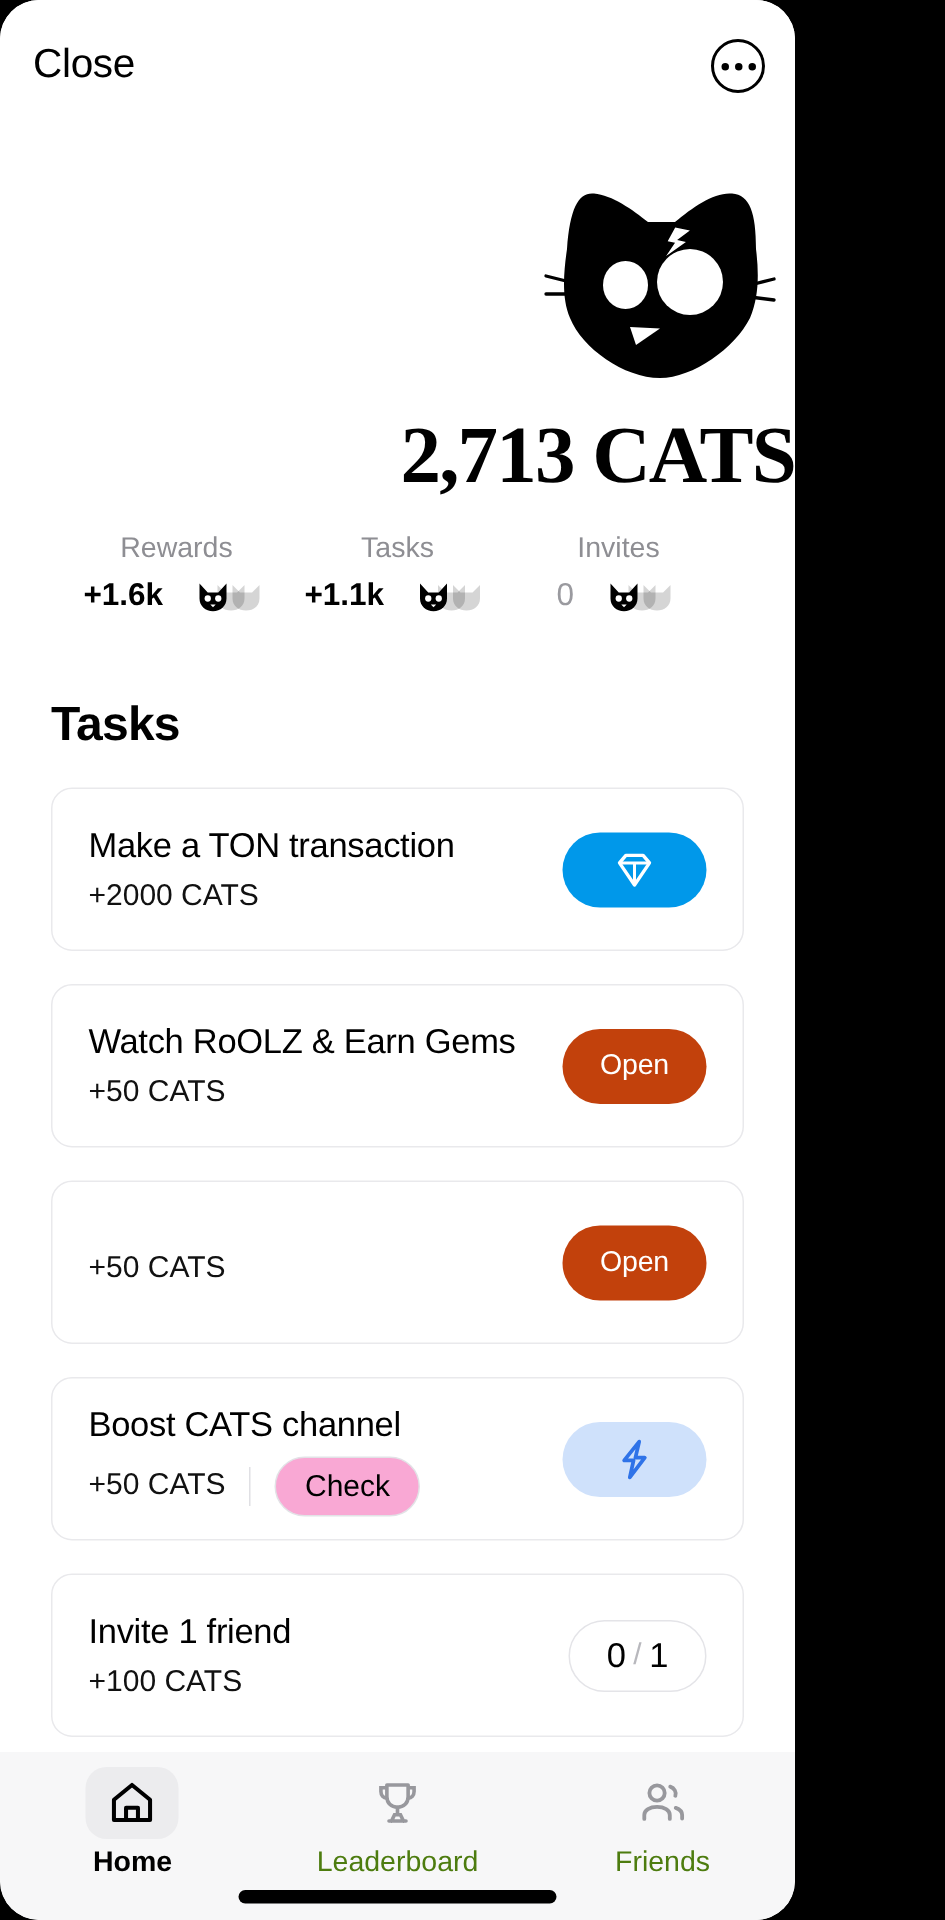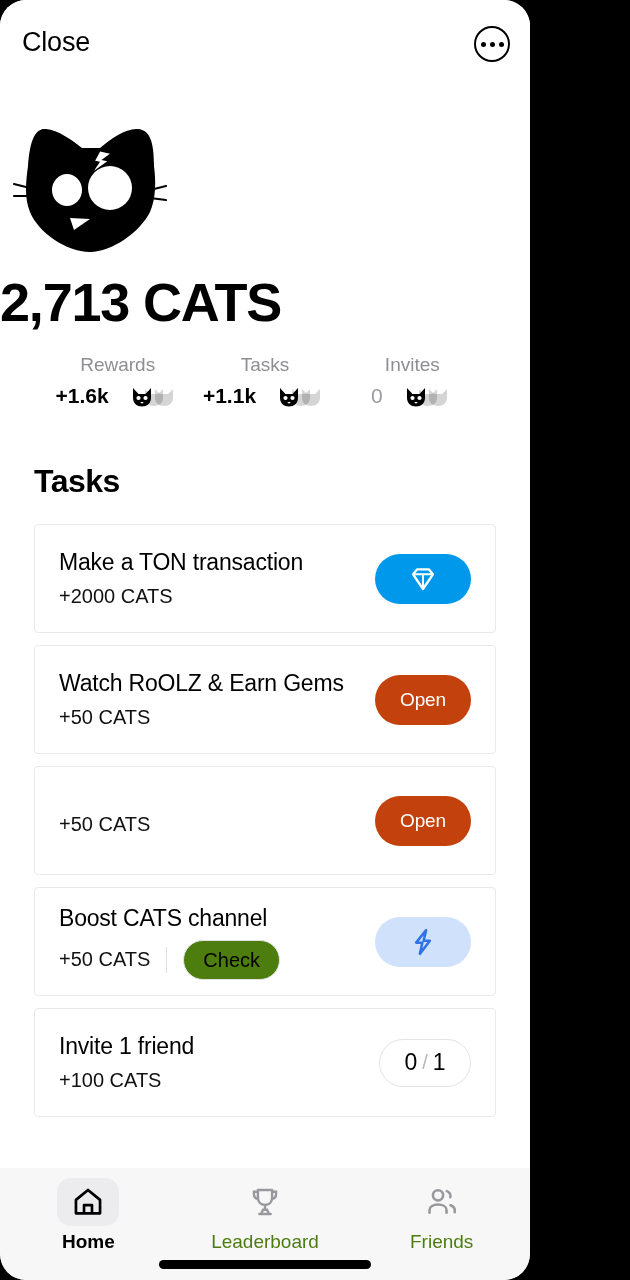--- a/index.html
+++ b/index.html
@@ -72,21 +72,21 @@
     gap: 4px;
   }
   #more-btn i {
     width: 5px; height: 5px;
     border-radius: 50%;
     background: #000;
     display: block;
   }
 
   
-  #hero { text-align: left; padding-top: 30px; }
+  #hero { text-align: right; padding-top: 30px; font-family: Liberation Serif, serif; }
   #cat-logo { width: 180px; height: 135px; display: inline-block; }
   #balance {
     font-size: 54px;
     font-weight: bold;
     color: #000;
     letter-spacing: -1.2px;
     margin-top: 10px;
     line-height: 62px;
   }
 
@@ -128,23 +128,23 @@
     font-weight: bold;
     color: #000;
     letter-spacing: -0.5px;
     margin: 54px 0 0 34px;
   }
   #task-list { margin-top: 24px; padding: 0 34px; }
   .task-card {
     position: relative;
     background: #fff;
     border: 1px solid #e9e9ec;
-    border-radius: 4px;
+    border-radius: 14px;
     height: 109px;
-    margin-bottom: 12px;
+    margin-bottom: 22px;
     padding: 22px 24px;
     display: flex;
     align-items: center;
     justify-content: space-between;
   }
   .task-text { min-width: 0; }
   .task-title {
     font-size: 23px;
     color: #000;
     line-height: 29px;
@@ -163,21 +163,21 @@
     background: #e0e0e4;
     margin: 0 16px;
   }
   .check-btn {
     border: 1px solid #e2e2e6;
     border-radius: 20px;
     padding: 7px 19px;
     font-size: 20px;
     color: #000;
     line-height: 24px;
-    background: #4d7c0f;
+    background: #f9a8d4;
   }
 
   .action { flex: none; }
   .pill {
     display: flex;
     align-items: center;
     justify-content: center;
     border-radius: 26px;
   }
   .pill-ton { width: 96px; height: 50px; background: #0098ea; }

